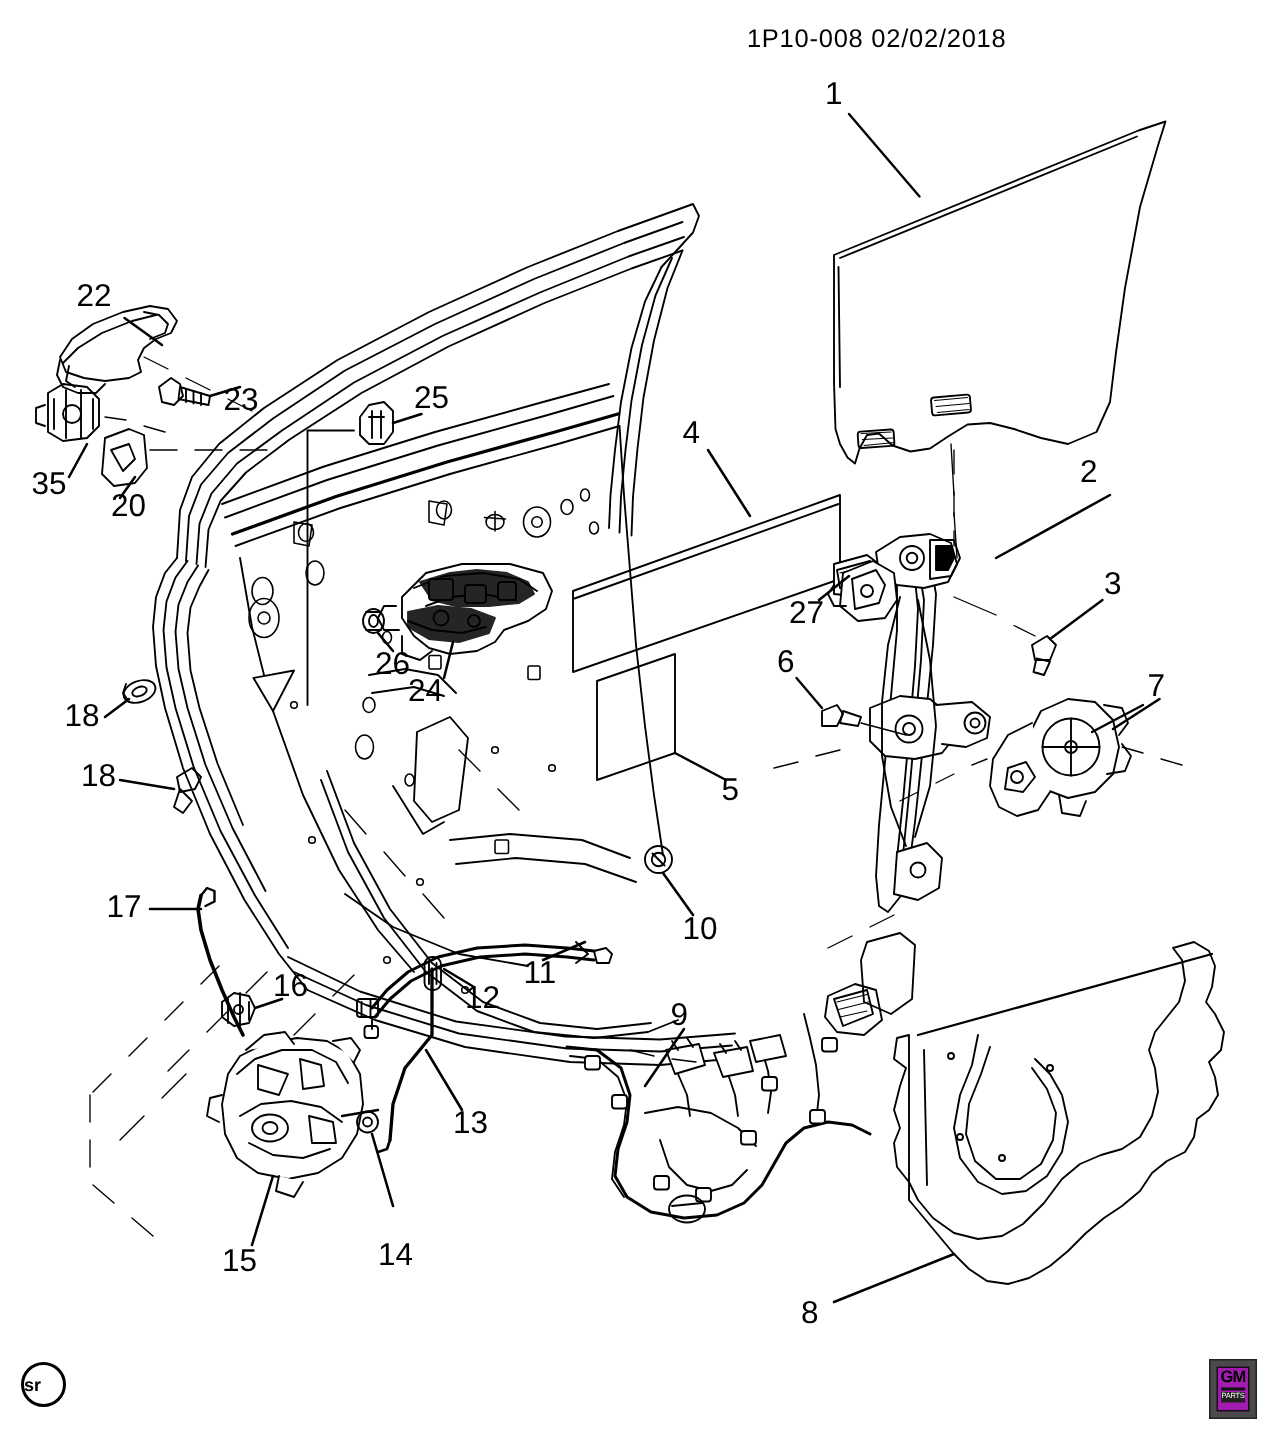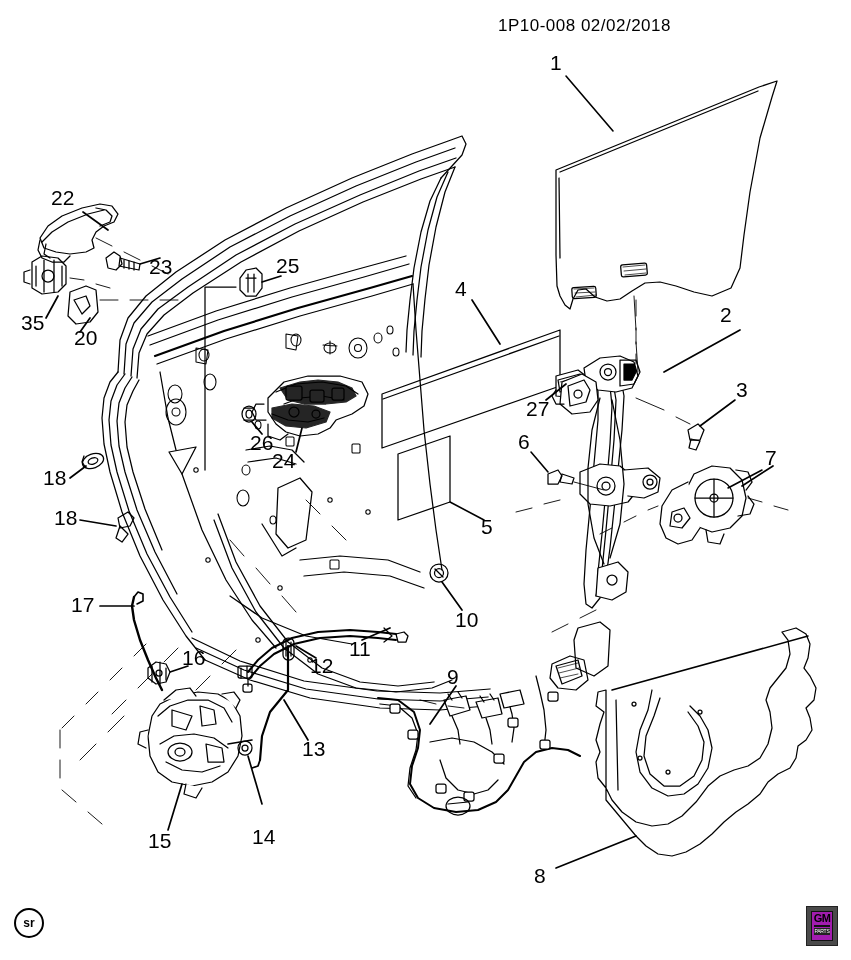--- a/index.html
+++ b/index.html
@@ -3,21 +3,21 @@
 <meta charset="utf-8">
 <title>GM Parts Diagram</title>
 <style>
   html,body{margin:0;padding:0;background:#ffffff;}
   body{width:851px;height:960px;font-family:"Liberation Sans",sans-serif;color:#000;overflow:hidden;}
   #sheet{position:relative;width:689px;height:960px;background:#fff;}
   #art{position:absolute;left:0;top:0;width:851px;height:960px;}
   .hdr{position:absolute;right:18px;top:16px;font-size:17px;letter-spacing:.5px;white-space:nowrap;}
   .callout{position:absolute;font-size:21px;line-height:1;font-family:"Liberation Sans",sans-serif;}
   .sr-badge{position:absolute;left:14px;top:908px;width:26px;height:26px;border:2.2px solid #000;border-radius:50%;
-            display:flex;align-items:center;justify-content:center;font-size:12px;font-weight:bold;}
+            display:flex;align-items:center;justify-content:flex-start;font-size:12px;font-weight:bold;}
   .gm-badge{position:absolute;left:806px;top:906px;width:30px;height:38px;background:#4a4a4a;
             border:1px solid #222;display:flex;flex-direction:column;align-items:center;justify-content:center;}
   .gm-badge .gm-box{width:22px;height:30px;background:#a21caf;border:1px solid #111;display:flex;
             flex-direction:column;align-items:center;justify-content:flex-start;padding-top:1px;box-sizing:border-box;}
   .gm-badge .gm-t{font-size:11px;font-weight:bold;line-height:11px;letter-spacing:-.5px;}
   .gm-badge .gm-r{width:16px;height:1.5px;background:#111;margin-top:1px;}
   .gm-badge .gm-p{margin-top:1px;width:16px;height:7px;background:#222;color:#fff;font-size:5px;
             display:flex;align-items:center;justify-content:center;letter-spacing:-.2px;}
 </style>
 </head>

